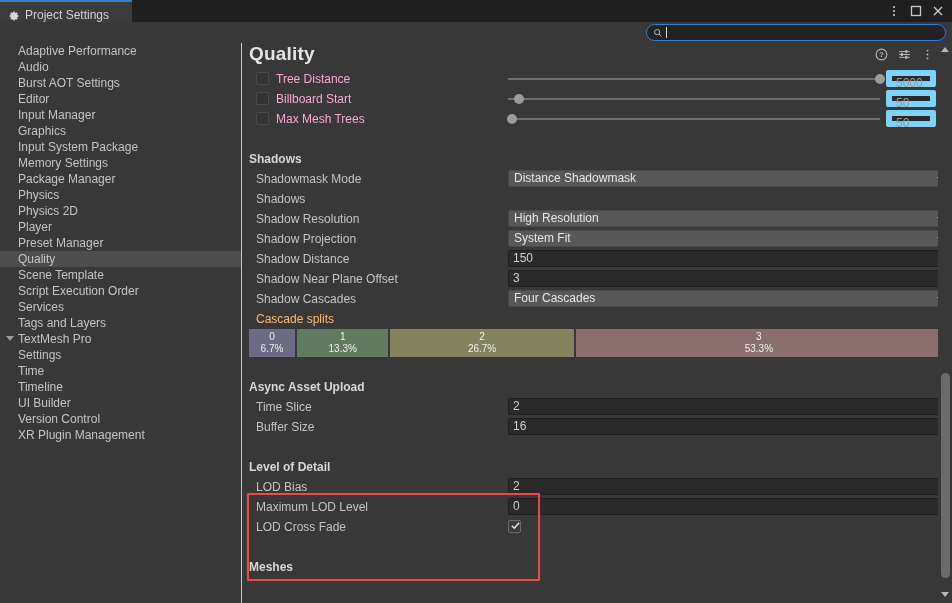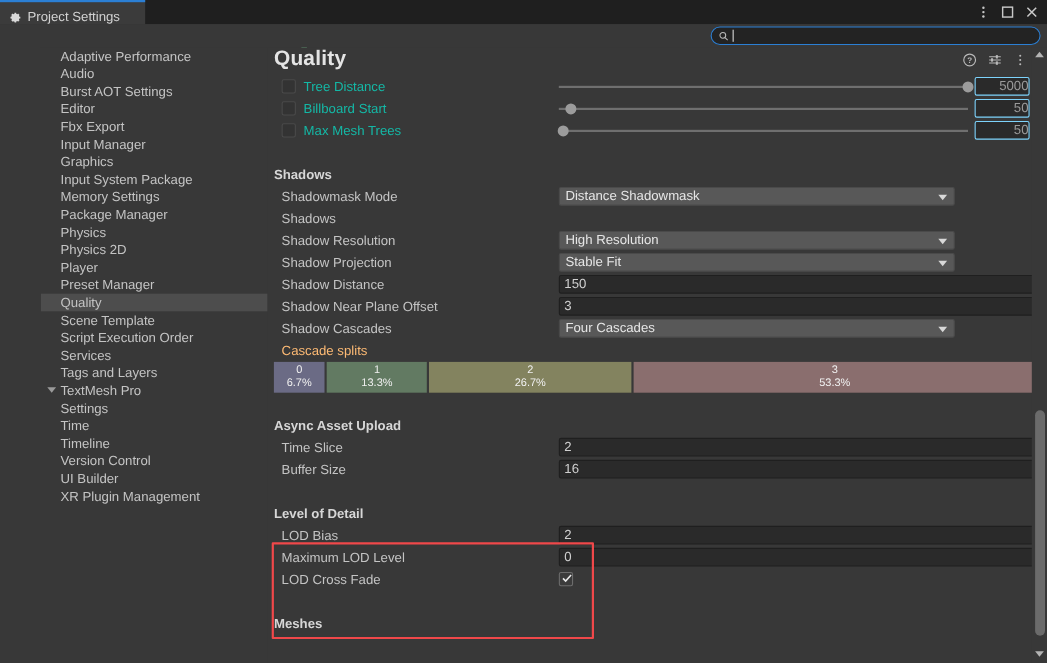--- a/index.html
+++ b/index.html
@@ -52,21 +52,21 @@
     color: #c4c4c4; font-family: "Liberation Sans", sans-serif; font-size: 11px;
     height: 15px; padding: 0;
   }
   .caret {
     position: absolute; left: 666px; top: 5px; width: 1px; height: 11px; background: #d8d8d8;
   }
 
   
   .sidebar {
     position: absolute; left: 0; top: 43px; width: 242px; height: 560px;
-    background: #383838; border-right: 5px solid #86efac; overflow: hidden; margin-left: 37px;
+    background: #383838; border-right: 1px solid #86efac; overflow: hidden;
   }
   .side-item {
     position: relative; height: 16px; line-height: 16px;
     padding-left: 18px; color: #c4c4c4; font-size: 12px; white-space: nowrap;
   }
   .side-item.selected { background: #4d4d4d; }
   .side-item.child { }
   .side-arrow {
     position: absolute; left: 6px; top: 5px; width: 0; height: 0;
     border-left: 4px solid transparent; border-right: 4px solid transparent;
@@ -87,21 +87,21 @@
   }
   .panel-icons .pi { width: 14px; height: 14px; display: flex; align-items: center; justify-content: center; }
   .panel-icons svg { display: block; }
 
   .rows { position: absolute; left: 0; top: 26px; width: 709px; }
 
   .row { position: relative; height: 20px; }
   .row-label {
     position: absolute; left: 13px; top: 3px; font-size: 12px; color: #c4c4c4; white-space: nowrap;
   }
-  .row-label.dim { color: #14b8a6; left: 33px; }
+  .row-label.dim { color: #f9a8d4; left: 33px; }
   .section-head {
     position: absolute; left: 6px; top: 3px; font-size: 12px; color: #d7d7d7; font-weight: bold;
   }
   .subtle-head {
     position: absolute; left: 13px; top: 3px; font-size: 12px; color: #fdba74;
   }
 
   
   .cb {
     position: absolute; left: 13px; top: 3px; width: 13px; height: 13px;
@@ -112,34 +112,34 @@
   .cb .tick { position: absolute; left: 1px; top: -1px; width: 11px; height: 11px; display:block; }
 
   
   .slider { position: absolute; left: 265px; top: 9px; width: 372px; height: 2px; background: #6f6f6f; }
   .slider .knob {
     position: absolute; top: -4px; width: 10px; height: 10px; border-radius: 50%;
     background: #9c9c9c;
   }
   .numfield {
     position: absolute; left: 643px; top: 1px; width: 50px; height: 17px;
-    background: #2a2a2a; border: 1px solid #7dd3fc; border-radius: 2px;
-    font-size: 12px; color: #9a9a9a; line-height: 15px; padding-left: 4px; text-align: right;
+    background: #2a2a2a; border: 6px solid #7dd3fc; border-radius: 2px;
+    font-size: 12px; color: #9a9a9a; line-height: 15px; padding-left: 4px;
   }
 
   
   .textfield {
     position: absolute; left: 265px; top: 1px; width: 510px; height: 17px;
     background: #2a2a2a; border: 1px solid #1f1f1f; border-radius: 2px;
     font-size: 12px; color: #d0d0d0; line-height: 15px; padding-left: 4px;
   }
 
   
   .dropdown {
-    position: absolute; left: 265px; top: 1px; width: 360px; height: 17px;
+    position: absolute; left: 265px; top: 1px; width: 444px; height: 17px;
     background: #585858; border: 1px solid #4a4a4a; border-radius: 2px;
     font-size: 12px; color: #e6e6e6; line-height: 15px; padding-left: 5px;
   }
   .dropdown .dd-arrow {
     position: absolute; right: 6px; top: 6px; width: 0; height: 0;
     border-left: 4px solid transparent; border-right: 4px solid transparent;
     border-top: 5px solid #d8d8d8;
   }
 
   
@@ -222,41 +222,40 @@
     </div>
     <div class="caret"></div>
   </div>
 
   <div class="sidebar">
     <div id="sidebar-list">
         <div class="side-item"><span>Adaptive Performance</span></div>
         <div class="side-item"><span>Audio</span></div>
         <div class="side-item"><span>Burst AOT Settings</span></div>
         <div class="side-item"><span>Editor</span></div>
-        <div class="side-item"><span>Fbx Export</span></div>
         <div class="side-item"><span>Input Manager</span></div>
         <div class="side-item"><span>Graphics</span></div>
         <div class="side-item"><span>Input System Package</span></div>
         <div class="side-item"><span>Memory Settings</span></div>
         <div class="side-item"><span>Package Manager</span></div>
         <div class="side-item"><span>Physics</span></div>
         <div class="side-item"><span>Physics 2D</span></div>
         <div class="side-item"><span>Player</span></div>
         <div class="side-item"><span>Preset Manager</span></div>
         <div class="side-item selected"><span>Quality</span></div>
         <div class="side-item"><span>Scene Template</span></div>
         <div class="side-item"><span>Script Execution Order</span></div>
         <div class="side-item"><span>Services</span></div>
         <div class="side-item"><span>Tags and Layers</span></div>
         <div class="side-item"><div class="side-arrow"></div><span>TextMesh Pro</span></div>
         <div class="side-item child"><span>Settings</span></div>
         <div class="side-item"><span>Time</span></div>
         <div class="side-item"><span>Timeline</span></div>
+        <div class="side-item"><span>UI Builder</span></div>
         <div class="side-item"><span>Version Control</span></div>
-        <div class="side-item"><span>UI Builder</span></div>
         <div class="side-item"><span>XR Plugin Management</span></div>
       </div>
   </div>
 
   <div class="content">
     <div class="panel-title">Quality</div>
     <div class="panel-icons">
       <div class="pi">
         <svg width="13" height="13" viewBox="0 0 16 16">
             <circle cx="8" cy="8" r="6.6" fill="none" stroke="#b9b9b9" stroke-width="1.3"></circle>
@@ -315,21 +314,21 @@
         </div>
         <div class="row ">
           <div class="row-label">Shadows</div>
         </div>
         <div class="row ">
           <div class="row-label">Shadow Resolution</div>
           <div class="dropdown"><span>High Resolution</span><div class="dd-arrow"></div></div>
         </div>
         <div class="row ">
           <div class="row-label">Shadow Projection</div>
-          <div class="dropdown"><span>Stable Fit</span><div class="dd-arrow"></div></div>
+          <div class="dropdown"><span>System Fit</span><div class="dd-arrow"></div></div>
         </div>
         <div class="row ">
           <div class="row-label">Shadow Distance</div>
           <div class="textfield">150</div>
         </div>
         <div class="row ">
           <div class="row-label">Shadow Near Plane Offset</div>
           <div class="textfield">3</div>
         </div>
         <div class="row ">

